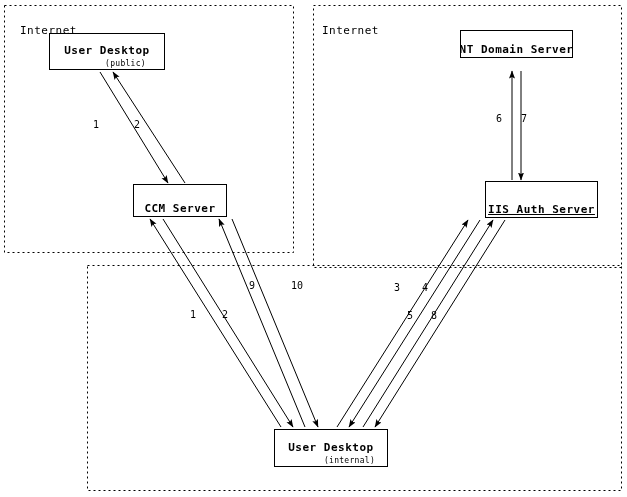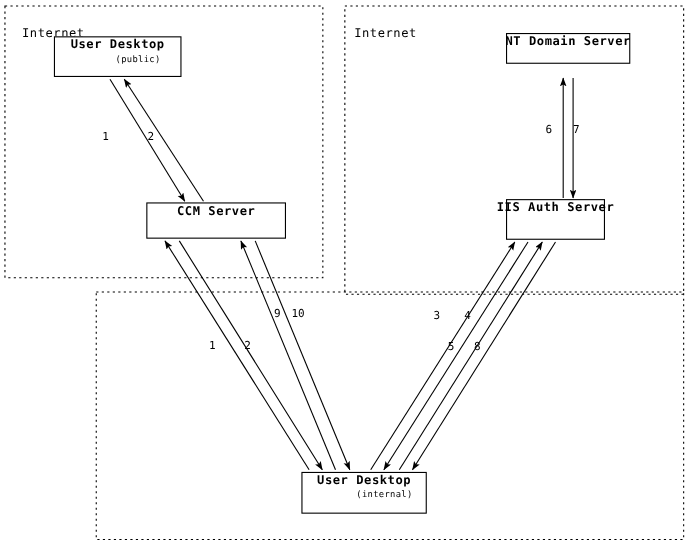--- a/index.html
+++ b/index.html
@@ -32,21 +32,21 @@
     margin-top: 12px;
   }
   .node-box {
     position: absolute;
     border: 1px solid #000000;
     background: #ffffff;
     box-sizing: border-box;
     display: flex;
     flex-direction: column;
     align-items: center;
-    justify-content: flex-start;
+    justify-content: flex-end;
     color: #000000;
   }
   .node-title {
     font-family: "DejaVu Sans Mono", monospace;
     font-size: 11px;
     font-weight: bold;
     letter-spacing: 0.5px;
     white-space: nowrap;
     line-height: 14px;
   }
@@ -101,42 +101,42 @@
 
   <div id="zone-label-layer">
       <div class="zone-label" style="left: 20px; top: 12px;">Internet</div>
       <div class="zone-label" style="left: 322px; top: 12px;">Internet</div>
     </div>
   <div id="node-layer">
       <div class="node-box" style="left: 49px; top: 33px; width: 116px; height: 37px;">
         <div class="node-title">User Desktop</div>
         <div class="node-sub">(public)</div>
       </div>
-      <div class="node-box" style="left: 133px; top: 184px; width: 127px; height: 33px;">
+      <div class="node-box" style="left: 133px; top: 184px; width: 94px; height: 33px;">
         <div class="node-title">CCM Server</div>
       </div>
       <div class="node-box" style="left: 460px; top: 30px; width: 113px; height: 28px;">
         <div class="node-title">NT Domain Server</div>
       </div>
-      <div class="node-box" style="left: 460px; top: 181px; width: 90px; height: 37px;">
+      <div class="node-box" style="left: 485px; top: 181px; width: 113px; height: 37px; text-decoration: underline;">
         <div class="node-title">IIS Auth Server</div>
       </div>
       <div class="node-box" style="left: 274px; top: 429px; width: 114px; height: 38px;">
         <div class="node-title">User Desktop</div>
         <div class="node-sub">(internal)</div>
       </div>
     </div>
   <div id="flow-label-layer">
       <div class="flow-label" style="left: 93px; top: 120px;">1</div>
       <div class="flow-label" style="left: 134px; top: 120px;">2</div>
       <div class="flow-label" style="left: 190px; top: 310px;">1</div>
       <div class="flow-label" style="left: 222px; top: 310px;">2</div>
       <div class="flow-label" style="left: 394px; top: 283px;">3</div>
       <div class="flow-label" style="left: 422px; top: 283px;">4</div>
       <div class="flow-label" style="left: 407px; top: 311px;">5</div>
       <div class="flow-label" style="left: 431px; top: 311px;">8</div>
       <div class="flow-label" style="left: 496px; top: 114px;">6</div>
       <div class="flow-label" style="left: 521px; top: 114px;">7</div>
       <div class="flow-label" style="left: 249px; top: 281px;">9</div>
-      <div class="flow-label" style="left: 265px; top: 281px;">10</div>
+      <div class="flow-label" style="left: 291px; top: 281px;">10</div>
     </div>
 
 </div>
 
 </body></html>

